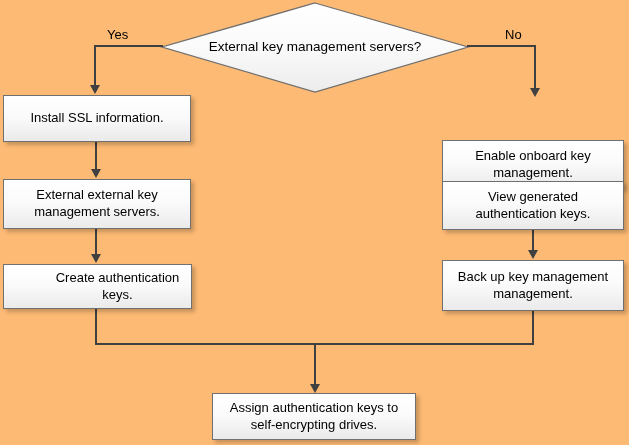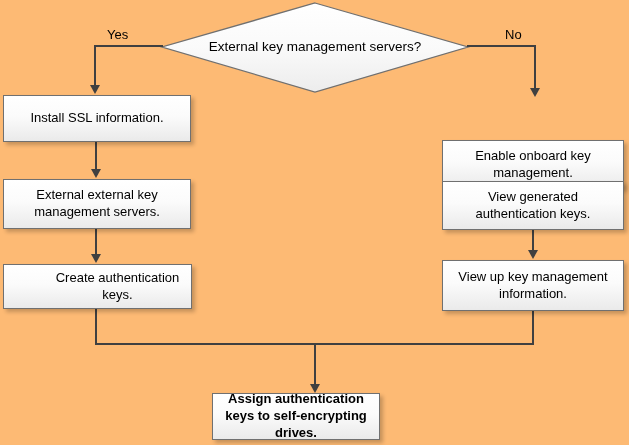--- a/index.html
+++ b/index.html
@@ -98,20 +98,20 @@
     <span>Create authentication keys.</span>
   </div>
 
   <div class="node" style="left:442px; top:98px; width:182px; height:49px;margin-top:42px;">
     <span>Enable onboard key management.</span>
   </div>
   <div class="node" style="left:442px; top:181px; width:182px; height:49px;text-align:center;">
     <span>View generated authentication keys.</span>
   </div>
   <div class="node" style="left:442px; top:260px; width:182px; height:51px;">
-    <span>View up key management information.</span>
+    <span>Back up key management management.</span>
   </div>
 
-  <div class="node" style="left:212px; top:393px; width:168px; height:47px;font-weight:bold;">
+  <div class="node" style="left:212px; top:393px; width:204px; height:47px;">
     <span>Assign authentication keys to self-encrypting drives.</span>
   </div>
 
 </div>
 
 </body></html>

